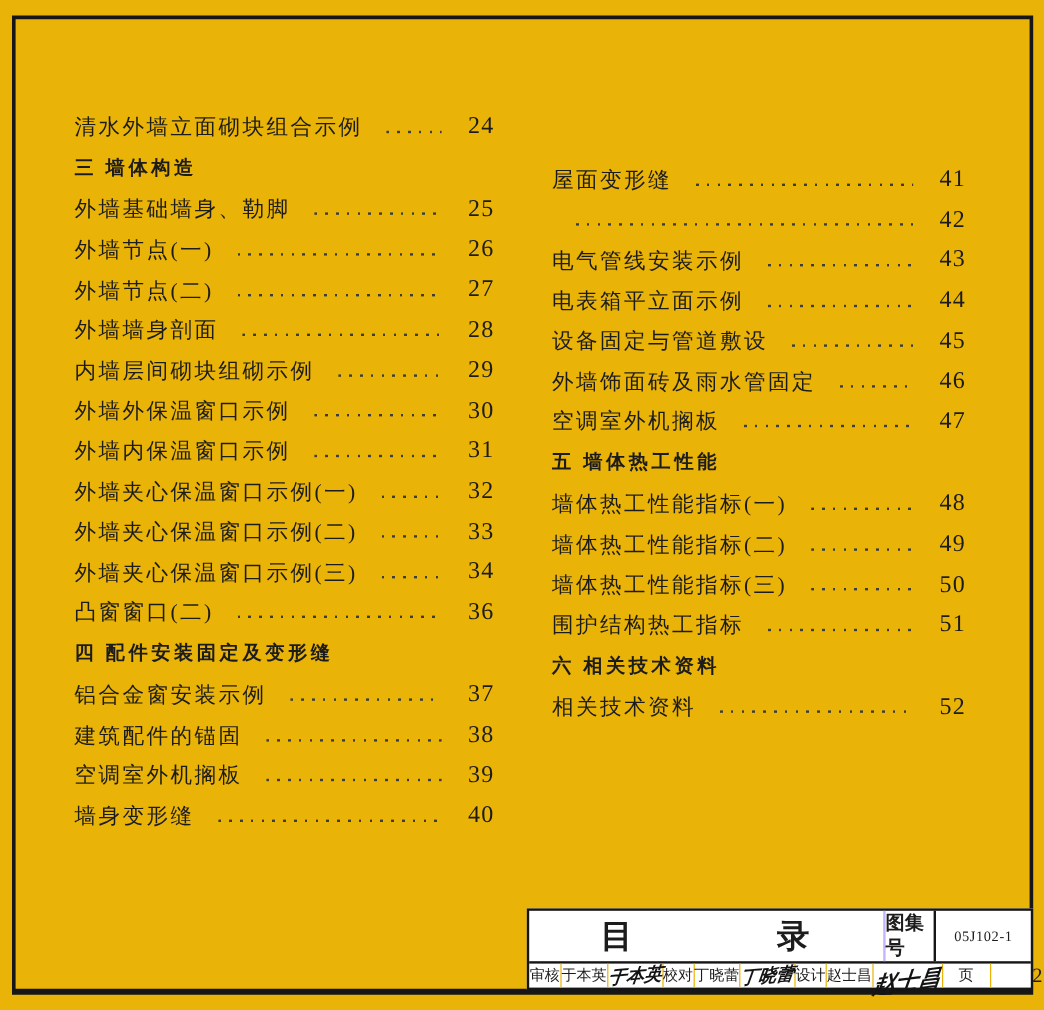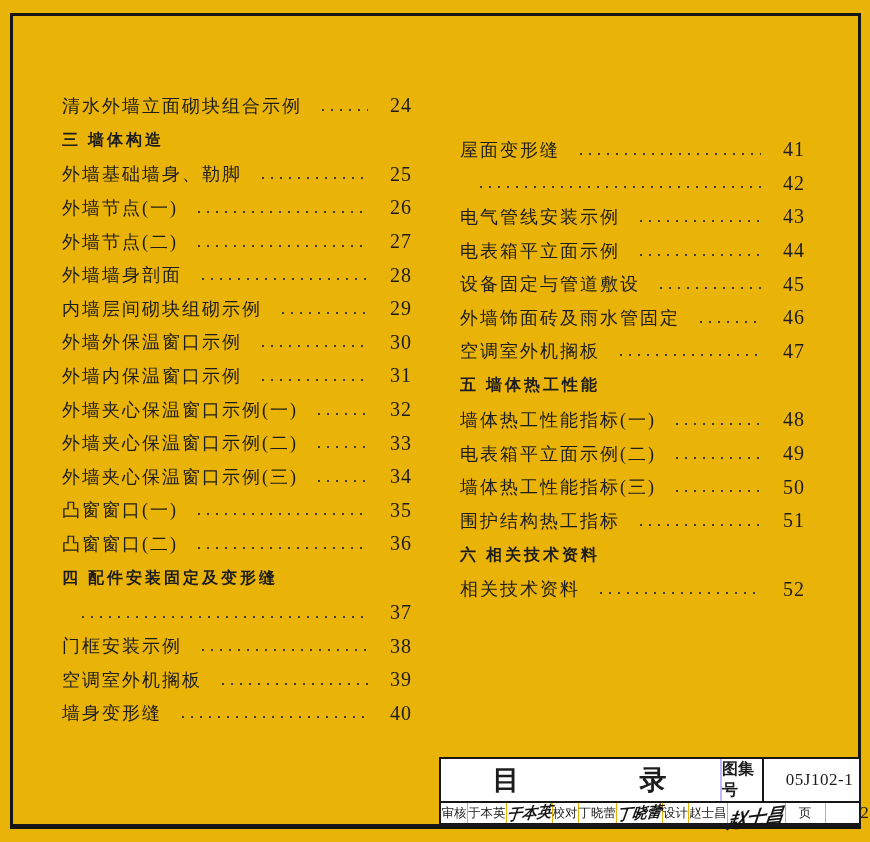--- a/index.html
+++ b/index.html
@@ -33,21 +33,21 @@
     position:absolute;left:439px;top:757px;width:422px;height:68px;
     box-sizing:border-box;border:2px solid #161616;background:#fff;
     display:flex;flex-direction:column;
   }
   .tb-row1{display:flex;flex:0 0 41px;border-bottom:2px solid #161616;}
   .tb-title-cell{flex:1;display:flex;align-items:center;justify-content:center;gap:118px;
     font-size:27px;font-weight:600;letter-spacing:2px;}
   .tb-atlas-label{flex:0 0 40px;border-left:2px solid #c4b5fd;display:flex;align-items:center;
     justify-content:center;font-size:16px;font-weight:600;}
   .tb-atlas-no{flex:0 0 79px;border-left:2px solid #161616;display:flex;align-items:center;
-    justify-content:center;font-size:17px;letter-spacing:0.5px;padding-left:16px;}
+    justify-content:center;font-size:12px;letter-spacing:0.5px;}
   .tb-row2{display:flex;flex:1;min-height:0;}
   .tb-cell{display:flex;align-items:center;justify-content:center;border-left:1px solid #eab308;
     font-size:12.5px;white-space:nowrap;overflow:visible;box-sizing:border-box;}
   .tb-cell.first{border-left:none;}
   .w-label{flex:0 0 26px;}
   .w-name{flex:0 0 36px;}
   .w-sig{flex:0 0 42px;}
   .w-sig-last{flex:1 1 auto;}
   .w-page-label{flex:0 0 40px;}
   .w-page-no{flex:0 0 79px;font-size:17px;}
@@ -114,38 +114,34 @@
         <span class="toc-title">外墙夹心保温窗口示例(二)</span>
         <span class="leader"></span>
         <span class="toc-page">33</span>
       </div>
       <div class="toc-row">
         <span class="toc-title">外墙夹心保温窗口示例(三)</span>
         <span class="leader"></span>
         <span class="toc-page">34</span>
       </div>
       <div class="toc-row">
-        <span class="toc-title">凸窗窗口(一)</span>
-        <span class="leader"></span>
-        <span class="toc-page">35</span>
-      </div>
-      <div class="toc-row">
         <span class="toc-title">凸窗窗口(二)</span>
         <span class="leader"></span>
         <span class="toc-page">36</span>
       </div>
       <div class="toc-row section">
         <span class="toc-title">四 配件安装固定及变形缝</span>
       </div>
       <div class="toc-row">
+        <span class="toc-title">铝合金窗安装示例</span>
         <span class="leader"></span>
         <span class="toc-page">37</span>
       </div>
       <div class="toc-row">
-        <span class="toc-title">门框安装示例</span>
+        <span class="toc-title">建筑配件的锚固</span>
         <span class="leader"></span>
         <span class="toc-page">38</span>
       </div>
       <div class="toc-row">
         <span class="toc-title">空调室外机搁板</span>
         <span class="leader"></span>
         <span class="toc-page">39</span>
       </div>
       <div class="toc-row">
         <span class="toc-title">墙身变形缝</span>
@@ -190,21 +186,21 @@
       </div>
       <div class="toc-row section">
         <span class="toc-title">五 墙体热工性能</span>
       </div>
       <div class="toc-row">
         <span class="toc-title">墙体热工性能指标(一)</span>
         <span class="leader"></span>
         <span class="toc-page">48</span>
       </div>
       <div class="toc-row">
-        <span class="toc-title">电表箱平立面示例(二)</span>
+        <span class="toc-title">墙体热工性能指标(二)</span>
         <span class="leader"></span>
         <span class="toc-page">49</span>
       </div>
       <div class="toc-row">
         <span class="toc-title">墙体热工性能指标(三)</span>
         <span class="leader"></span>
         <span class="toc-page">50</span>
       </div>
       <div class="toc-row">
         <span class="toc-title">围护结构热工指标</span>

